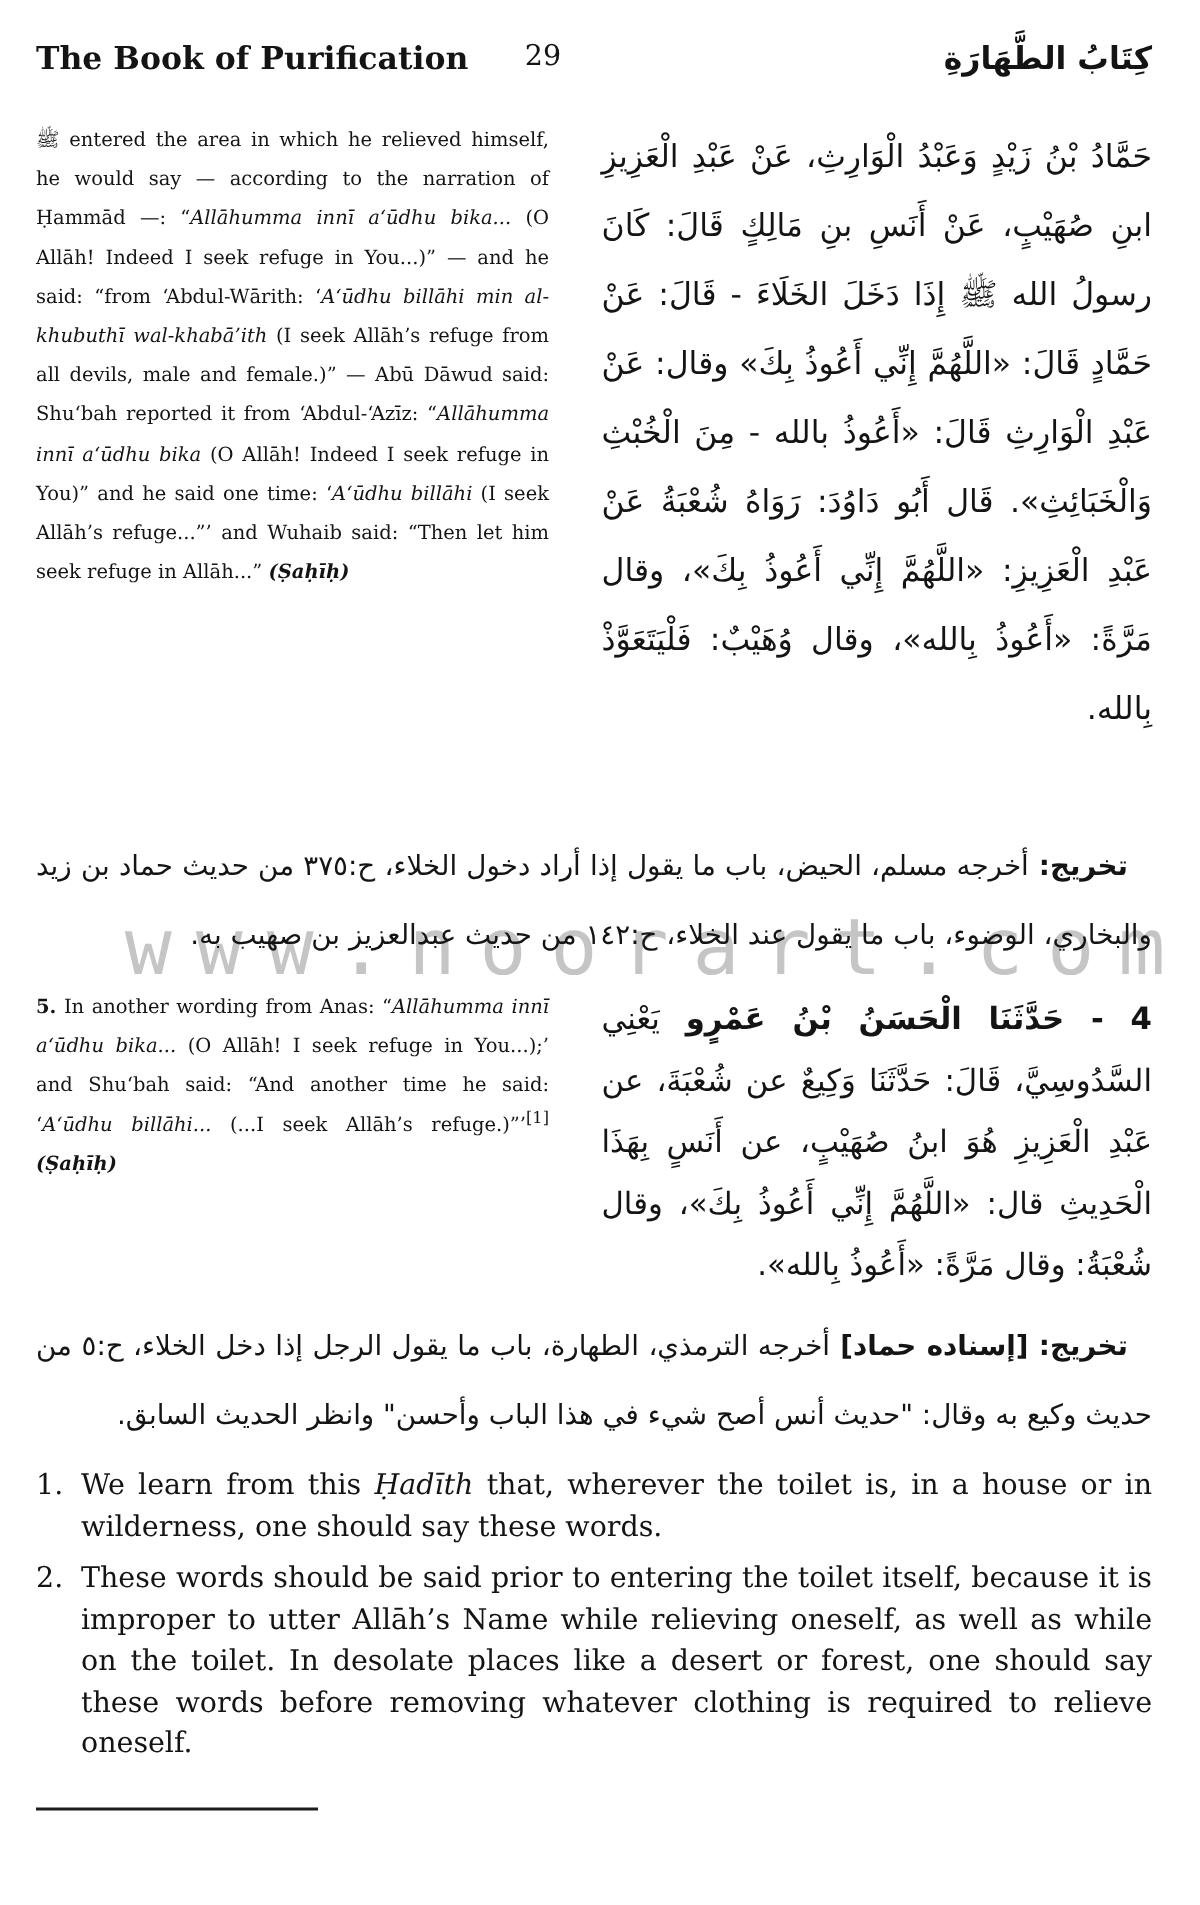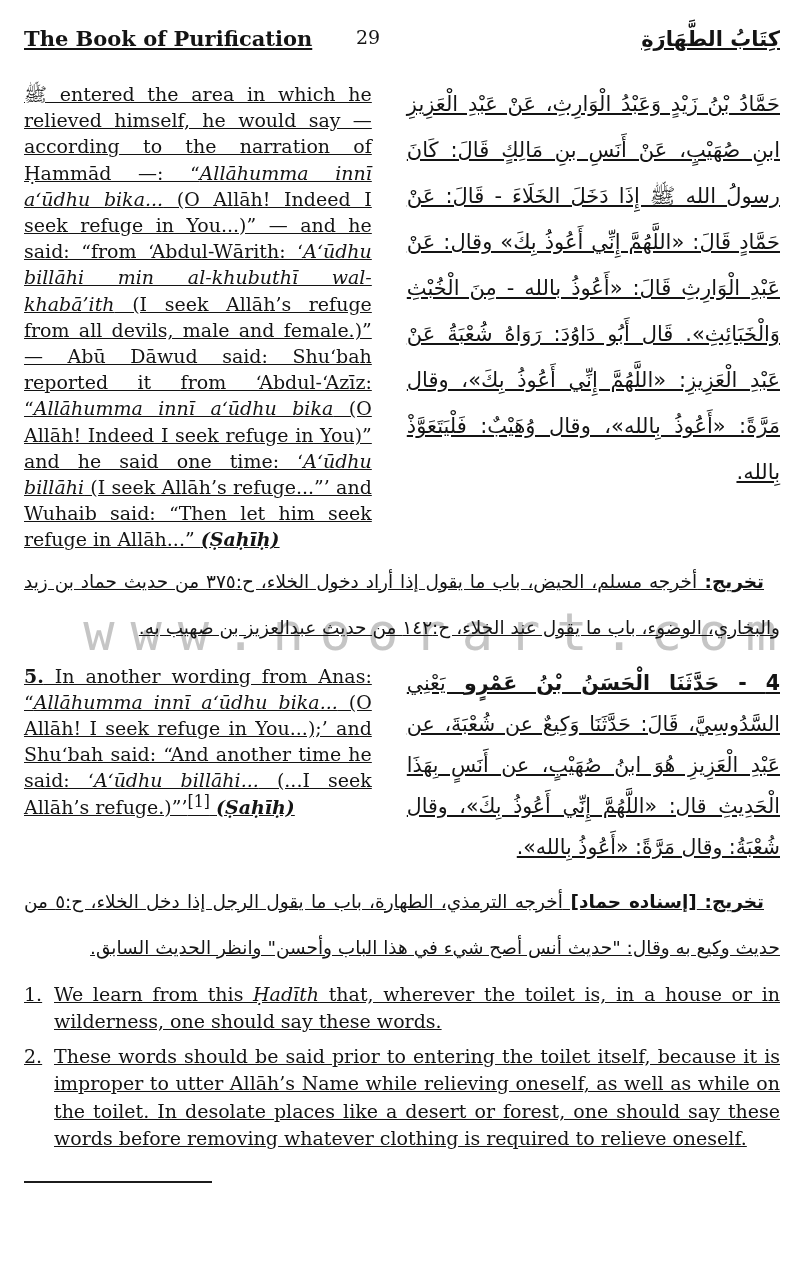--- a/index.html
+++ b/index.html
@@ -1,33 +1,33 @@
 <!DOCTYPE html>
 <html><head>
 <meta charset="utf-8">
 <style>
   html,body { margin:0; padding:0; background:#e9e9e9; }
   .page {
     width:800px; height:1270px; margin:0 auto; position:relative;
     background:#ffffff; color:#141414; overflow:hidden;
     font-family:"DejaVu Serif", serif;
   }
-  .inner { position:relative; z-index:1; padding:26px 20px 0 24px;text-decoration:underline; }
+  .inner { position:relative; z-index:1; padding:26px 32px 0 24px; }
 
   
   .hdr { position:relative; display:flex; justify-content:space-between; align-items:baseline; }
   .hdr-en { font-weight:bold; font-size:21px; }
   .hdr-num { position:absolute; left:0; right:68px; text-align:center; font-size:19px; }
   .hdr-ar { font-family:"DejaVu Sans", sans-serif; direction:rtl; font-weight:bold; font-size:21px; }
 
   
   .row { display:flex; justify-content:space-between; align-items:flex-start; }
   .row1 { margin-top:30px; min-height:468px; }
   .row2 { margin-top:12px; min-height:210px; }
-  .col-en { width:356px; font-size:19px; line-height:26.2px; text-align:justify; }
+  .col-en { width:356px; font-size:13px; line-height:26.2px; text-align:justify; }
   .col-ar {
     width:382px; direction:rtl; text-align:justify;
     font-family:"DejaVu Sans", sans-serif; font-size:21px; line-height:46px;margin-left:35px;
   }
   .col-ar2 { font-size:20.5px; line-height:41px; }
 
   
   .takhrij {
     direction:rtl; text-align:justify; text-indent:16px;
     font-family:"DejaVu Sans", sans-serif; font-size:18.5px; line-height:46px;

